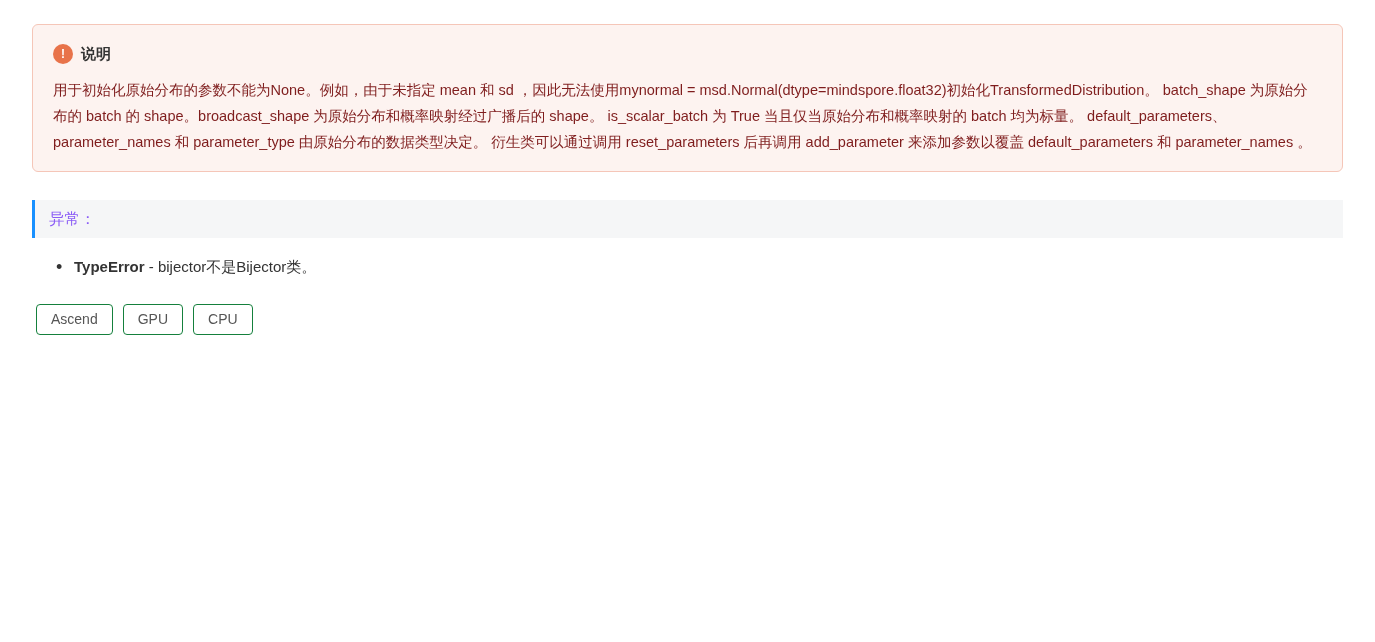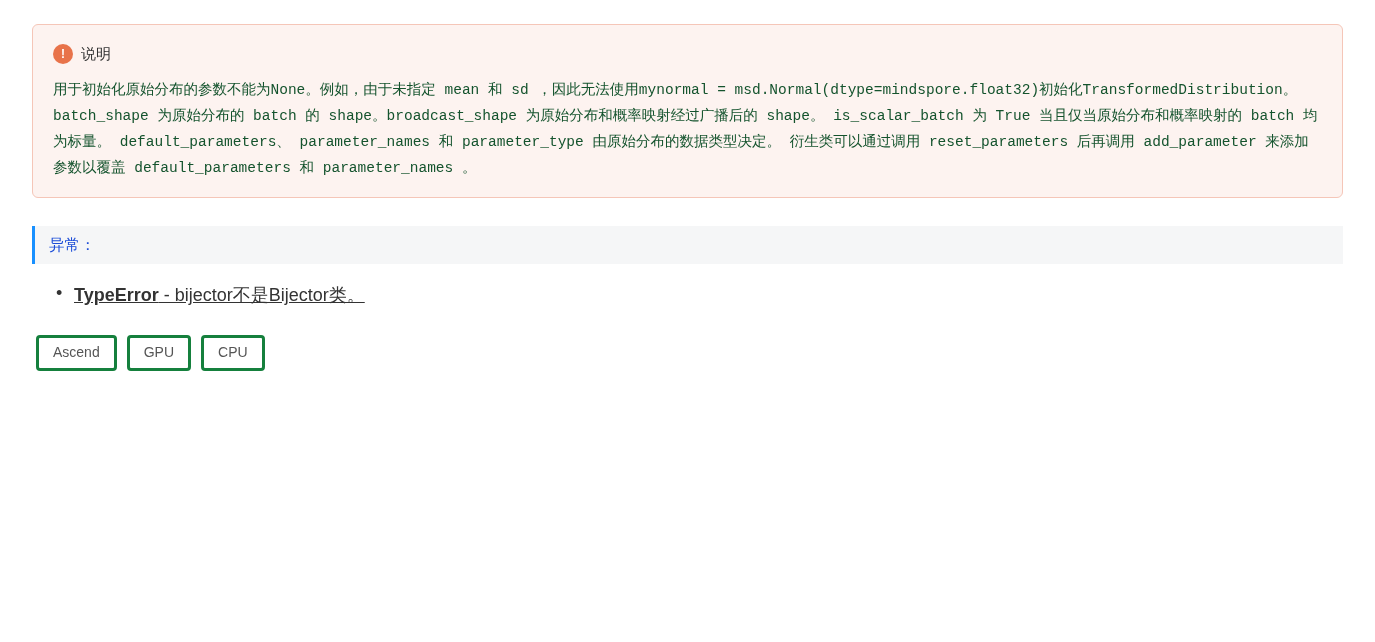--- a/index.html
+++ b/index.html
@@ -41,57 +41,55 @@
       border-radius: 50%;
       background-color: #e8734a;
       color: #fff;
       font-size: 12px;
       font-weight: bold;
       margin-right: 8px;
       flex-shrink: 0;
     }
 
     .notice-title {
-      font-weight: normal;
+      font-weight: bold;
       font-size: 15px;
       color: #333;
     }
 
     .notice-content {
-      color: #14532d;
+      color: #7f1d1d;
       font-size: 14.5px;
       line-height: 1.8;
-      font-family: Liberation Mono, monospace;
     }
 
     .section {
       margin-bottom: 24px;
     }
 
     .section-heading {
       font-size: 15.5px;
-      color: #1d4ed8;
+      color: #8b5cf6;
       padding: 6px 0 6px 14px;
       border-left: 3px solid #1890ff;
       background-color: #f5f6f7;
       margin-bottom: 16px;
     }
 
     .error-list {
       list-style: none;
       padding: 0 0 0 24px;
       margin: 0;
     }
 
     .error-list li {
       position: relative;
       padding-left: 18px;
       margin-bottom: 14px;
-      font-size: 18px;
-      text-decoration: underline;
+      font-size: 15px;
     }
 
     .error-list li::before {
       content: "•";
       position: absolute;
       left: 0;
       color: #333;
       font-size: 18px;
       line-height: 1.5;
     }
@@ -103,21 +101,21 @@
     .platform-tags {
       display: flex;
       gap: 10px;
       padding-left: 4px;
       margin-top: 4px;
     }
 
     .platform-tag {
       display: inline-block;
       padding: 3px 14px;
-      border: 3px solid #15803d;
+      border: 1px solid #15803d;
       border-radius: 4px;
       font-size: 14px;
       color: #555;
       background: #fff;
     }
   </style>
 </head>
 <body>
 
 <div class="notice-box">

